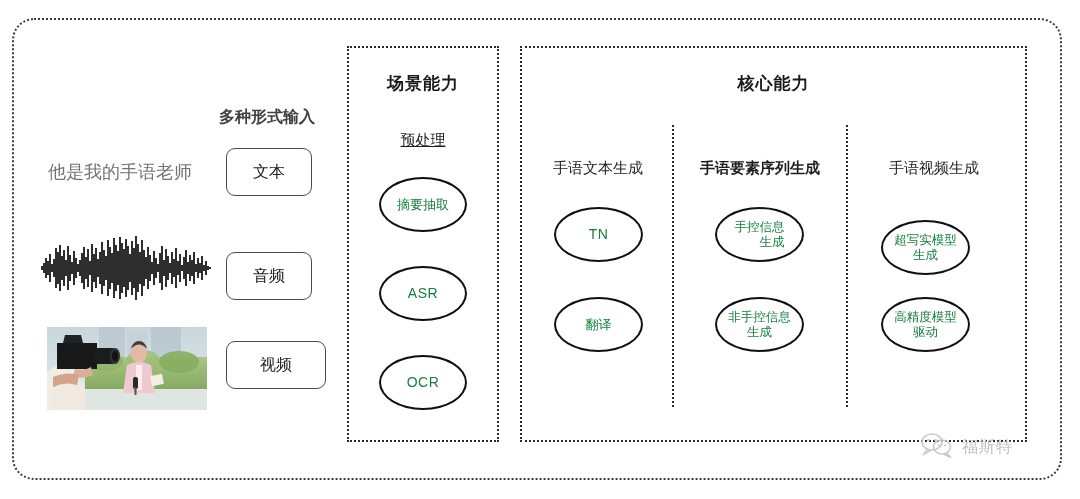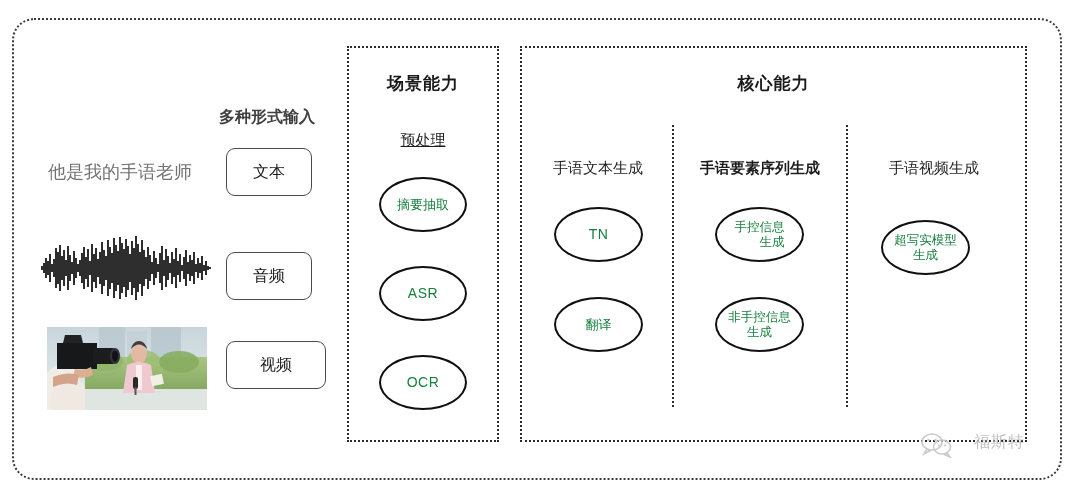--- a/index.html
+++ b/index.html
@@ -139,22 +139,22 @@
     overflow: hidden;
     background: #c9d4cb;
   }
 
   
   .watermark {
     position: absolute;
     left: 920px;
     top: 432px;
     display: flex;
-    align-items: flex-start;
-    gap: 20px;
+    align-items: center;
+    gap: 8px;
     color: #c2c2c2;
     opacity: 0.95;
   }
   .watermark .wm-text {
     font-size: 16px;
     color: #bdbdbd;
     letter-spacing: 1px;
   }
 </style>
 </head>
@@ -348,20 +348,22 @@
 生成</div>
 
   <div class="ellipse small-text" style="left: 715px; top: 297px; width: 89px; height: 55px; white-space: pre-line;">非手控信息
 生成</div>
 
   <div class="col-head" style="left:848px; top:159px; width:172px;">手语视频生成</div>
 
   <div class="ellipse small-text" style="left: 881px; top: 220px; width: 89px; height: 55px; white-space: pre-line;">超写实模型
 生成</div>
 
+  <div class="ellipse small-text" style="left: 881px; top: 297px; width: 89px; height: 55px; white-space: pre-line;">高精度模型
+驱动</div>
 
   <div class="watermark">
     <span>
       <svg width="34" height="26" viewBox="0 0 34 26">
         <ellipse cx="12" cy="10" rx="10" ry="8" fill="none" stroke="#c9c9c9" stroke-width="1.6"></ellipse>
         <path d="M7 17 l-3 5 l6 -3 z" fill="none" stroke="#c9c9c9" stroke-width="1.6"></path>
         <circle cx="8.5" cy="8" r="1.3" fill="#c9c9c9"></circle>
         <circle cx="15.5" cy="8" r="1.3" fill="#c9c9c9"></circle>
         <ellipse cx="22" cy="15" rx="8.5" ry="7" fill="none" stroke="#c9c9c9" stroke-width="1.6"></ellipse>
         <path d="M27 21 l3 4 l-5.5 -2.4 z" fill="none" stroke="#c9c9c9" stroke-width="1.6"></path>

